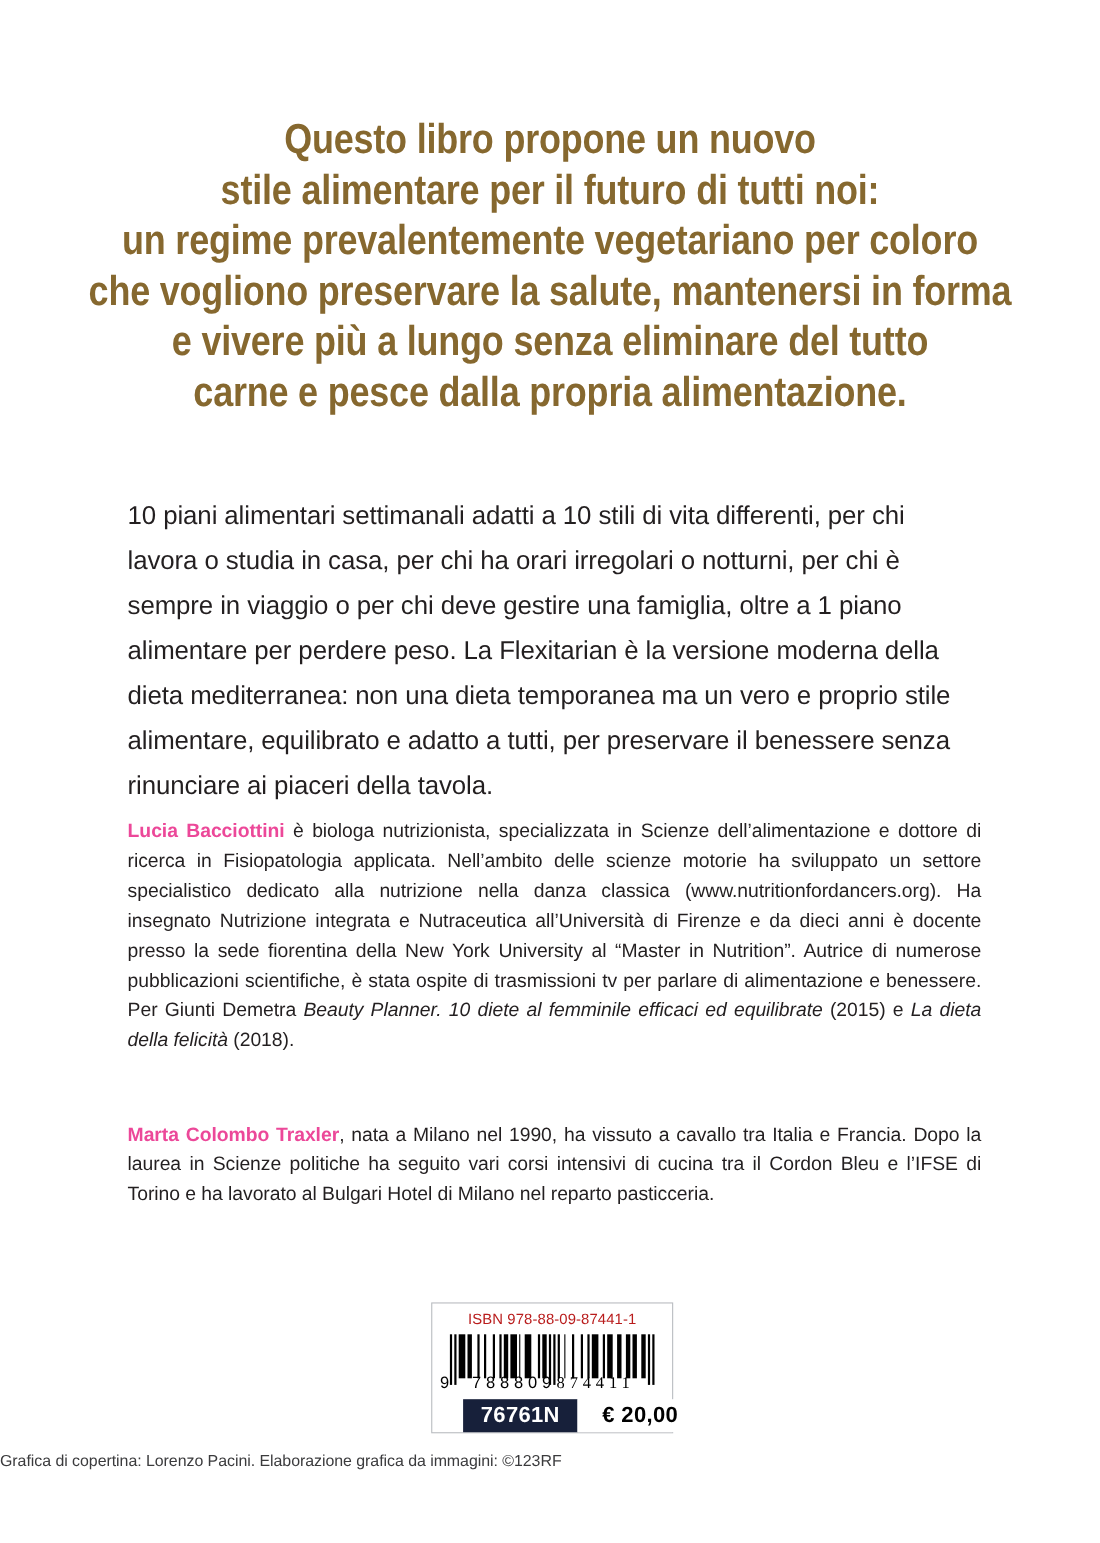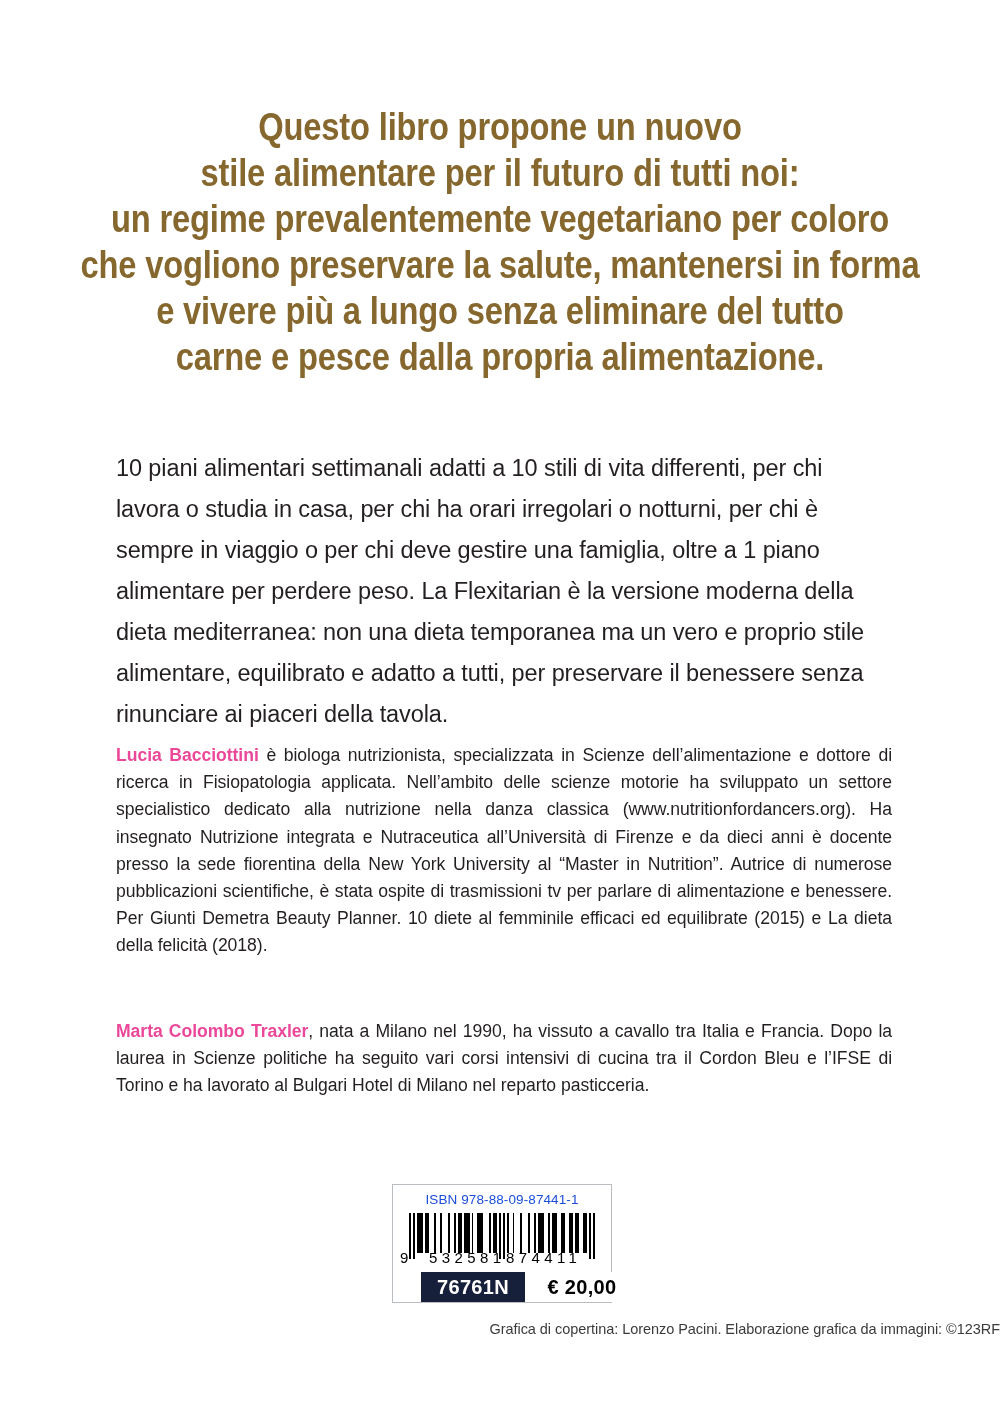--- a/index.html
+++ b/index.html
@@ -61,36 +61,37 @@
     text-align: justify;
     letter-spacing: -0.05px;
   }
   .bio-1 { top: 742px; }
   .bio-2 { top: 1018px; }
   .bio .author-name {
     color: #ec4899;
     font-weight: 700;
   }
   .bio .title-italic {
+    font-style: italic;
   }
 
   
   .barcode-block {
     position: absolute;
     left: 392px;
     top: 1184px;
     width: 220px;
     height: 119px;
     border: 1px solid #b9bcc0;
     background: #ffffff;
     box-sizing: border-box;
   }
   .isbn-text {
     text-align: center;
-    color: #1d4ed8;
+    color: #b91c1c;
     font-size: 13.5px;
     line-height: 13.5px;
     padding-top: 8px;
     letter-spacing: 0.1px;
     font-family: "Liberation Sans", sans-serif;
   }
   .bars-wrap {
     position: relative;
     margin: 6px auto 0 auto;
     width: 186px;
@@ -133,20 +134,21 @@
     position: absolute;
     left: 20px;
     top: 0;
     letter-spacing: 4.4px;
   }
   .digits-row .d-right {
     position: absolute;
     left: 97px;
     top: 0;
     letter-spacing: 4.4px;
+    font-family: Liberation Serif, serif;
   }
 
   .price-row {
     position: absolute;
     left: 0;
     bottom: 0;
     width: 218px;
     height: 30px;
     display: flex;
     padding-left: 28px;
@@ -173,21 +175,21 @@
     justify-content: center;
     letter-spacing: 0.3px;
   }
 
   
   .credit {
     position: absolute;
     left: 0;
     top: 1320px;
     width: 1000px;
-    text-align: right;
+    text-align: left;
     color: #3b3b3d;
     font-size: 14.5px;
     line-height: 18px;
     letter-spacing: -0.05px;
   }
 </style>
 </head>
 <body>
 
 <div class="headline">
@@ -268,21 +270,21 @@
         <i style="width: 3.91579px;"></i>
         <i class="sp" style="width: 3.91579px;"></i>
         <i style="width: 3.91579px;"></i>
         <i class="sp" style="width: 1.95789px;"></i>
         <i class="guard" style="width: 1.95789px;"></i>
         <i class="sp" style="width: 1.95789px;"></i>
         <i class="guard" style="width: 1.95789px;"></i>
       </div>
     <div class="digits-row">
       <span class="d-lead">9</span>
-      <span class="d-left">532581</span>
+      <span class="d-left">788809</span>
       <span class="d-right">874411</span>
     </div>
   </div>
   <div class="price-row">
     <div class="code-cell">76761N</div>
     <div class="price-cell">€ 20,00</div>
   </div>
 </div>
 
 <div class="credit">Grafica di copertina: Lorenzo Pacini. Elaborazione grafica da immagini: ©123RF</div>

